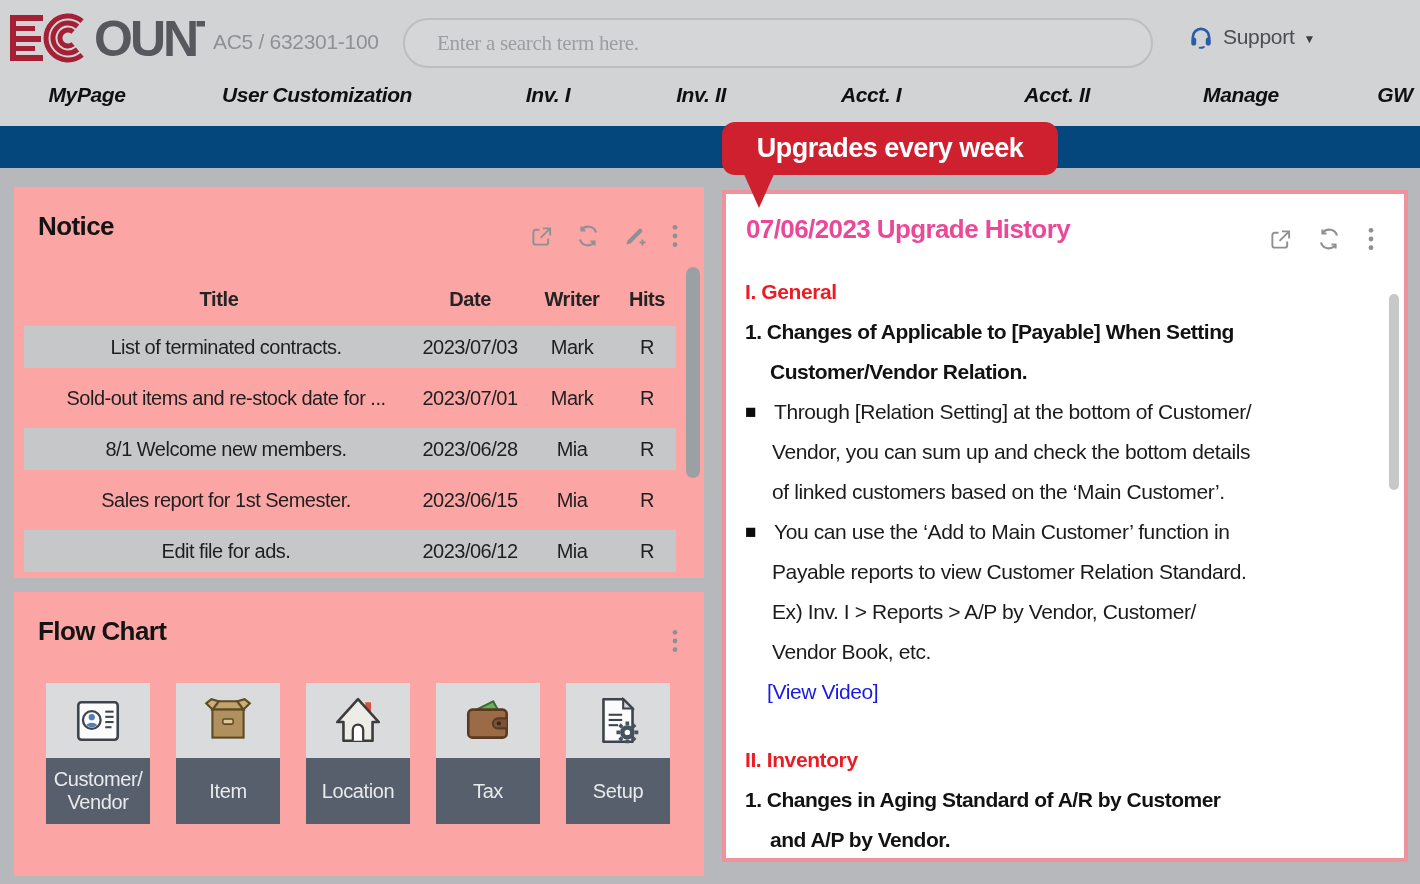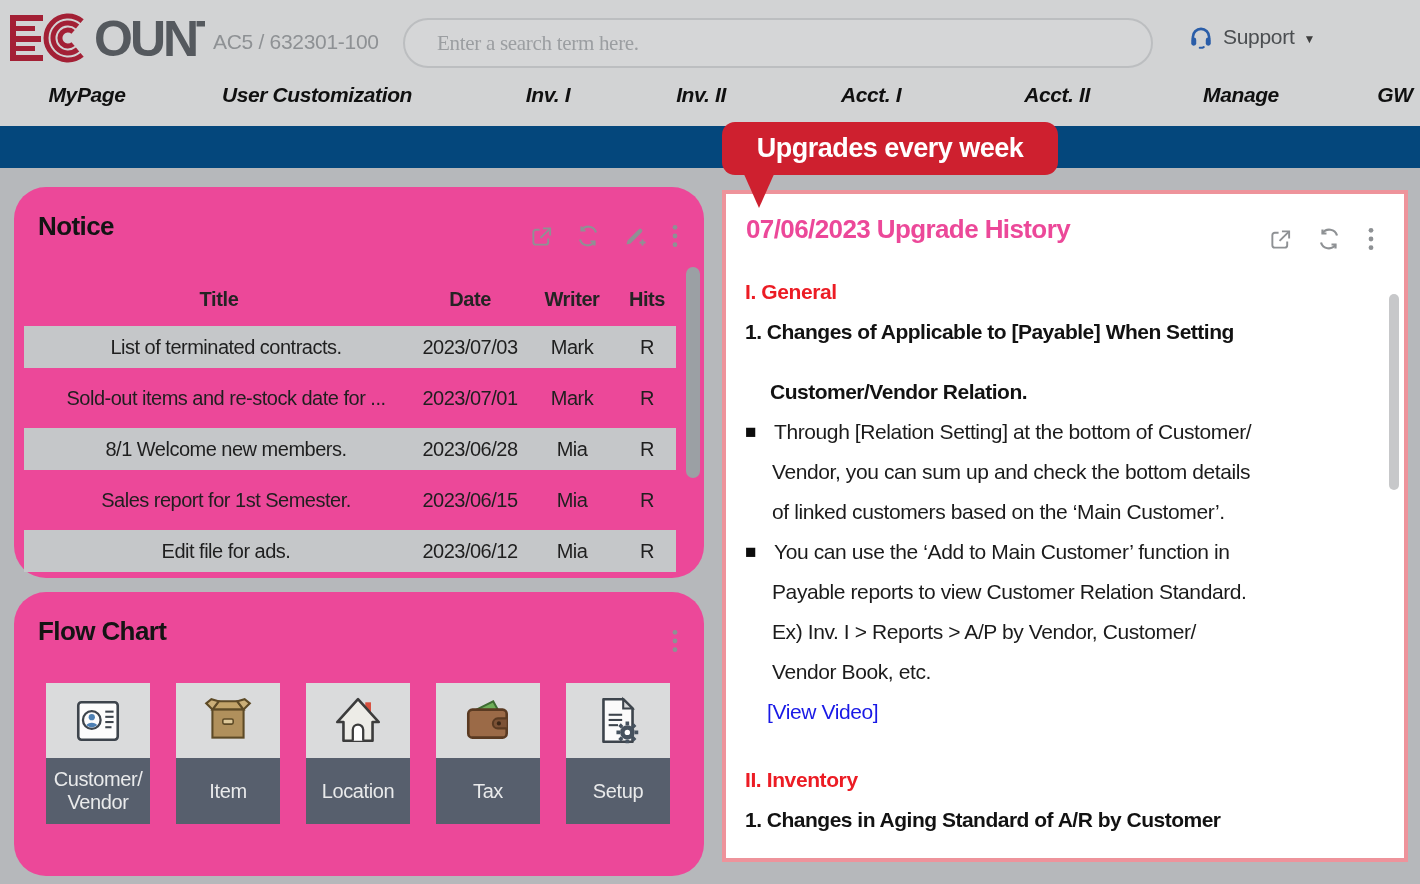--- a/index.html
+++ b/index.html
@@ -32,21 +32,21 @@
 
   
   .badge{position:absolute;left:722px;top:122px;width:336px;height:53px;background:#ce202f;
          border-radius:13px;display:flex;align-items:center;justify-content:center;z-index:6;}
   .badge-label{color:#ffffff;font-size:27px;font-weight:700;letter-spacing:-0.5px;}
   .badge-tail{position:absolute;left:21px;top:50px;width:0;height:0;
               border-left:16px solid transparent;border-right:16px solid transparent;
               border-top:36px solid #ce202f;}
 
   
-  .panel{position:absolute;background:#ec4899;border-radius:32px;}
+  .panel{position:absolute;background:#fca5a5;}
   .notice-panel{left:14px;top:187px;width:690px;height:391px;}
   .flow-panel{left:14px;top:592px;width:690px;height:284px;}
   .panel-title{position:absolute;left:24px;top:24px;font-size:26px;font-weight:700;color:#141414;
                letter-spacing:-0.6px;}
   .panel-icons{position:absolute;top:36px;right:24px;display:flex;gap:23px;align-items:center;}
   .icon-btn{cursor:pointer;line-height:0;}
 
   .notice-table{position:absolute;left:10px;top:94px;width:652px;}
   .trow{display:grid;grid-template-columns:1fr 112px 92px 58px;align-items:center;}
   .thead{height:36px;font-size:20px;font-weight:700;color:#242424;letter-spacing:-0.4px;}
@@ -73,21 +73,21 @@
              letter-spacing:-0.6px;}
   .upg-icons{position:absolute;top:32px;right:28px;display:flex;gap:25px;align-items:center;}
   .upg-scroll{position:absolute;right:5px;top:100px;width:10px;height:196px;border-radius:5px;
               background:#c7c8ca;cursor:pointer;}
   .upg-content{position:absolute;left:19px;top:78px;right:36px;font-size:21px;color:#1b1b1b;
                letter-spacing:-0.4px;}
   .uline{height:40px;display:flex;align-items:center;}
   .uline.heading{color:#ec1c24;font-weight:700;}
   .uline.bold{font-weight:700;color:#121212;letter-spacing:-0.5px;}
   .uline.ind{padding-left:27px;}
-  .uline.ind2{padding-left:25px;margin-top:20px;}
+  .uline.ind2{padding-left:25px;}
   .uline.link{color:#1919e6;padding-left:22px;cursor:pointer;}
   .bullet-sq{width:29px;flex:none;font-size:19px;color:#0c0c0c;}
   .uspacer{height:28px;}
 </style>
 </head>
 <body>
 
 <div class="screen">
 
   <header class="topbar">

